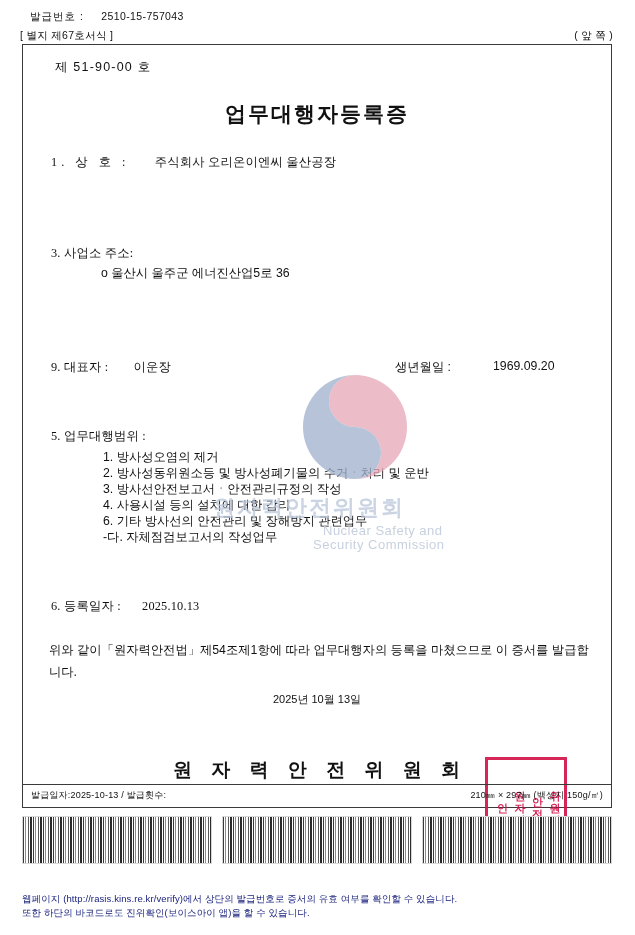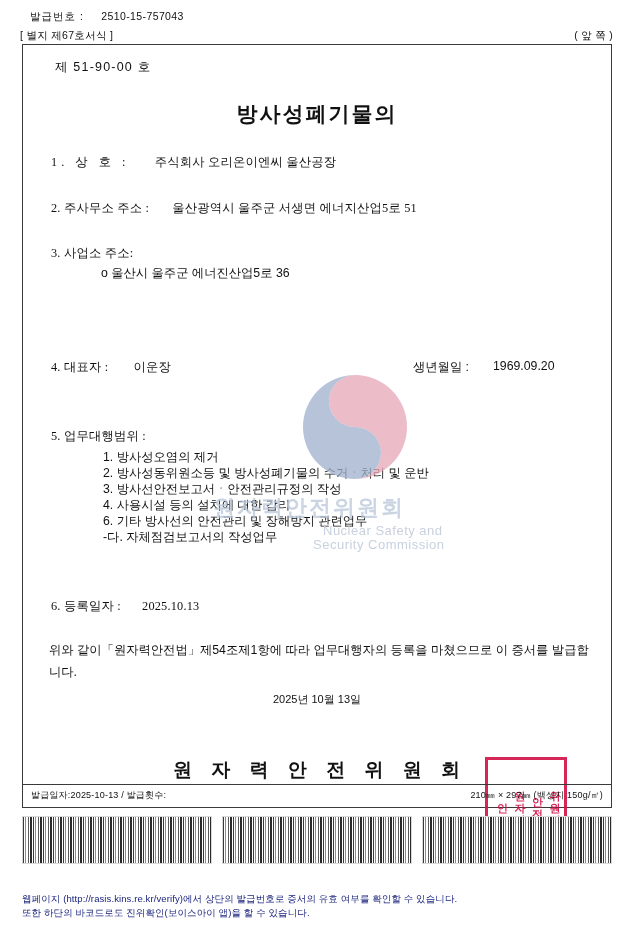--- a/index.html
+++ b/index.html
@@ -103,21 +103,21 @@
     position: absolute;
     left: 78px;
     top: 220px;
     font-size: 12.3px;
   }
 
   .f4 { top: 314px; }
   .f4 .fvalue { margin-left: 22px; }
   .f4-birth-label {
     position: absolute;
-    left: 390px;
+    left: 372px;
     top: 314px;
     font-size: 12.3px;
   }
   .f4-birth-value {
     position: absolute;
     left: 470px;
     top: 314px;
     font-size: 12.3px;
   }
 
@@ -305,39 +305,35 @@
     <span class="value">2510-15-757043</span>
   </div>
 
   <div class="form-no">[ 별지 제67호서식 ]</div>
   <div class="page-side">( 앞 쪽 )</div>
 
   <div class="cert-box">
 
     <div class="doc-no">제  51-90-00 호</div>
 
-    <div class="title">방사성폐기물의</div>
+    <div class="title">업무대행자등록증</div>
 
     <div class="field f1">
       <span class="flabel">1. 상   호 :</span>
       <span class="fvalue">주식회사 오리온이엔씨 울산공장</span>
     </div>
 
-    <div class="field f2">
-      <span class="flabel">2. 주사무소 주소 :</span>
-      <span class="fvalue">울산광역시 울주군 서생면 에너지산업5로 51</span>
-    </div>
 
     <div class="field f3">
       <span class="flabel">3. 사업소 주소:</span>
     </div>
     <div class="f3-sub">o 울산시 울주군 에너진산업5로 36</div>
 
     <div class="field f4">
-      <span class="flabel">4. 대표자 :</span>
+      <span class="flabel">9. 대표자 :</span>
       <span class="fvalue">이운장</span>
     </div>
     <div class="f4-birth-label">생년월일 :</div>
     <div class="f4-birth-value">1969.09.20</div>
 
     <div class="field f5">
       <span class="flabel">5. 업무대행범위 :</span>
     </div>
 
     <div class="scope-list">

